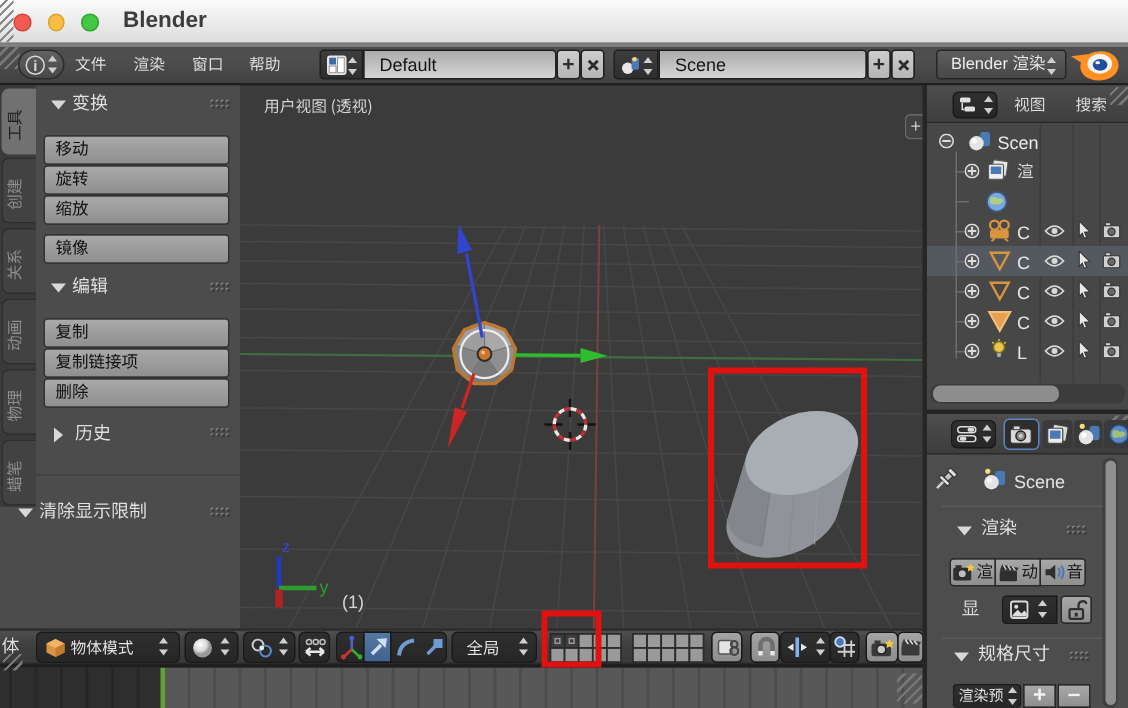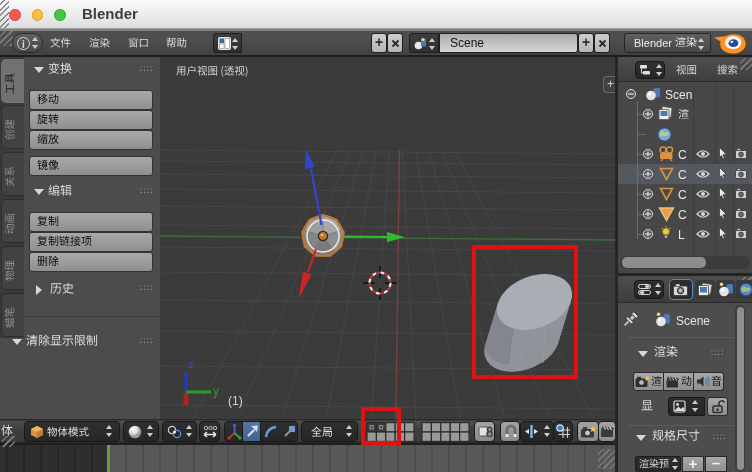--- a/index.html
+++ b/index.html
@@ -47,20 +47,23 @@
  <div class="abs" style="left:213px;top:4px;width:29px;height:20px;border-radius:3px 0 0 3px;
    background:linear-gradient(#3e3e3e,#2e2e2e);border:1px solid #1f1f1f">
   <svg class="abs" style="left:3px;top:2px" width="15" height="15">
     <rect x="1" y="1" width="13" height="13" rx="2" fill="#e8e8e8"></rect>
     <rect x="2.5" y="2.5" width="4.5" height="4.5" fill="#3a6aa8"></rect>
     <rect x="2.5" y="8" width="4.5" height="4.5" fill="#fff" stroke="#888" stroke-width=".6"></rect>
     <rect x="8" y="2.5" width="4.5" height="10" fill="#fff" stroke="#888" stroke-width=".6"></rect>
   </svg>
   <div class="spin" style="right:1px;top:3px"></div>
  </div>
+ <div class="abs" style="left:242px;top:4px;width:129px;height:20px;border-radius:0 3px 3px 0;
+   background:linear-gradient(#ababab,#d5d5d5);border:1px solid #1f1f1f;
+   font-size:12px;color:#151515;line-height:18px;padding-left:10px">Default</div>
  <div class="abs" style="left:371px;top:4px;width:16px;height:20px;border-radius:3px;
    background:linear-gradient(#cdcdcd,#b5b5b5);border:1px solid #1f1f1f;
    color:#2c2c2c;font-size:14px;text-align:center;line-height:17px;font-weight:bold">+</div>
  <div class="abs" style="left:387px;top:4px;width:16px;height:20px;border-radius:3px;
    background:linear-gradient(#cdcdcd,#b5b5b5);border:1px solid #1f1f1f;
    text-align:center"><svg width="9" height="9" style="margin-top:5px">
           <path d="M1.5 1.5 L7.5 7.5 M7.5 1.5 L1.5 7.5" stroke="#2c2c2c" stroke-width="1.9"></path>
         </svg></div>
 
  <div class="abs" style="left:409px;top:4px;width:30px;height:20px;border-radius:3px 0 0 3px;

